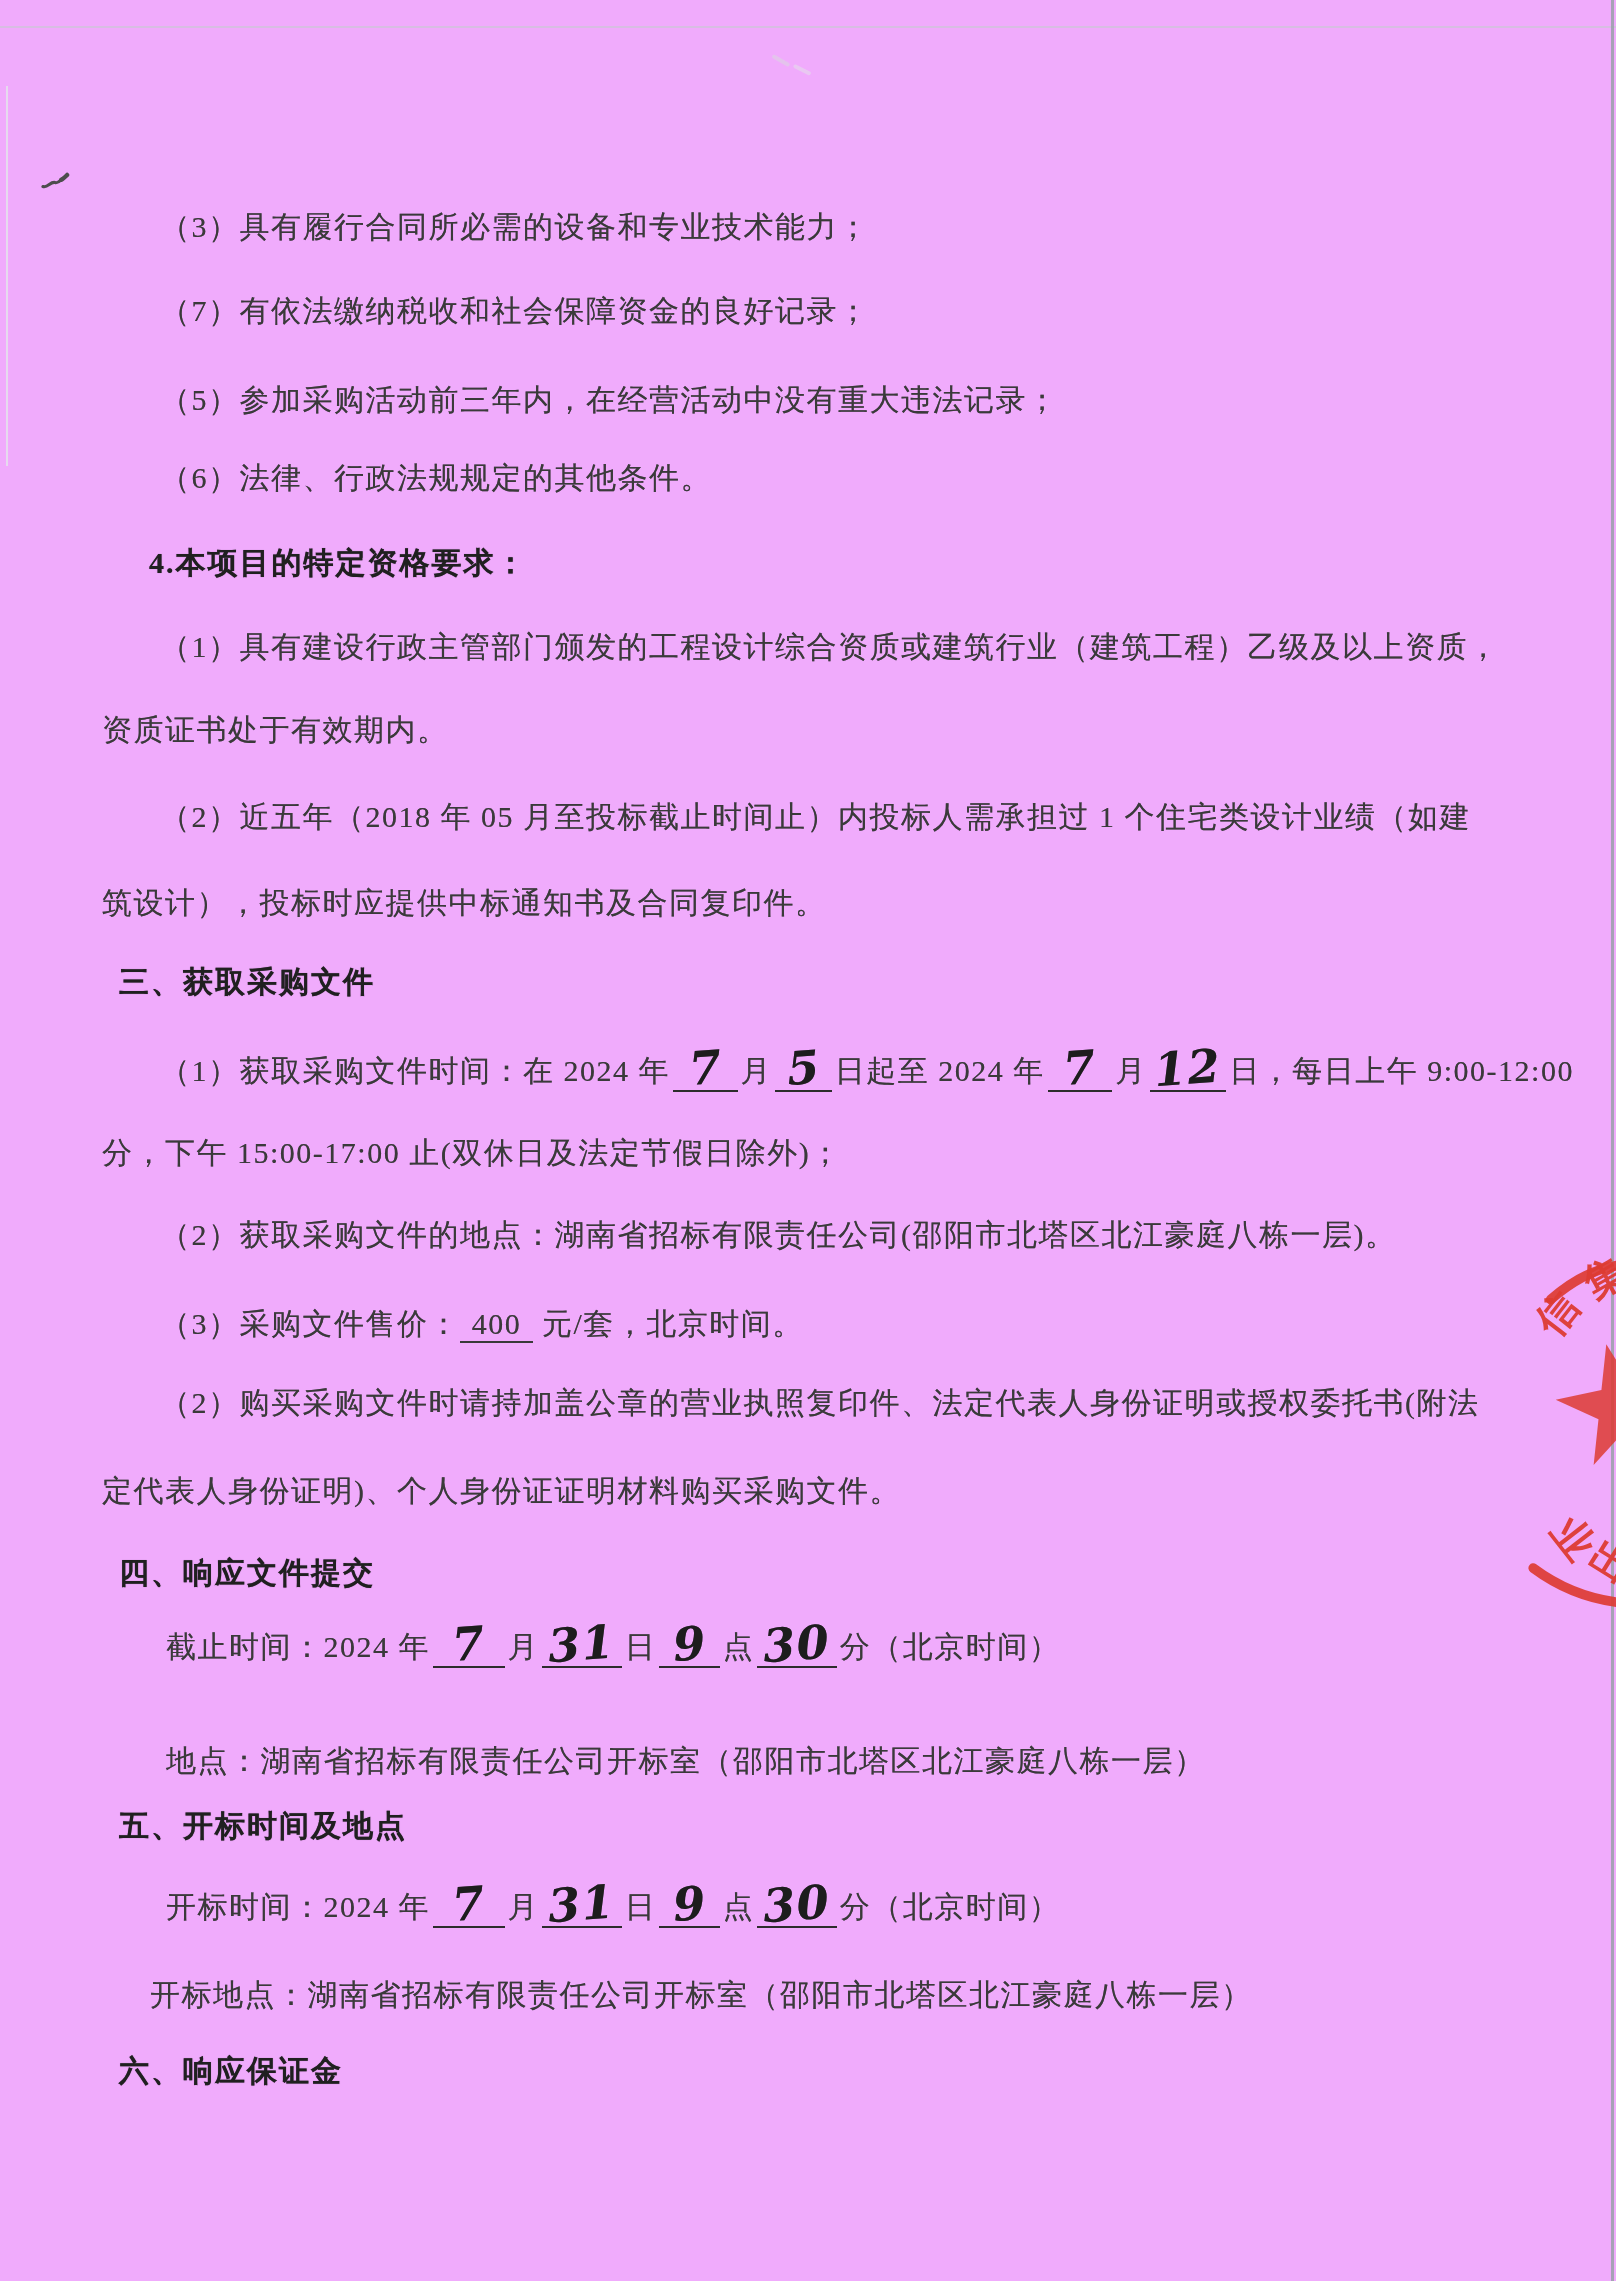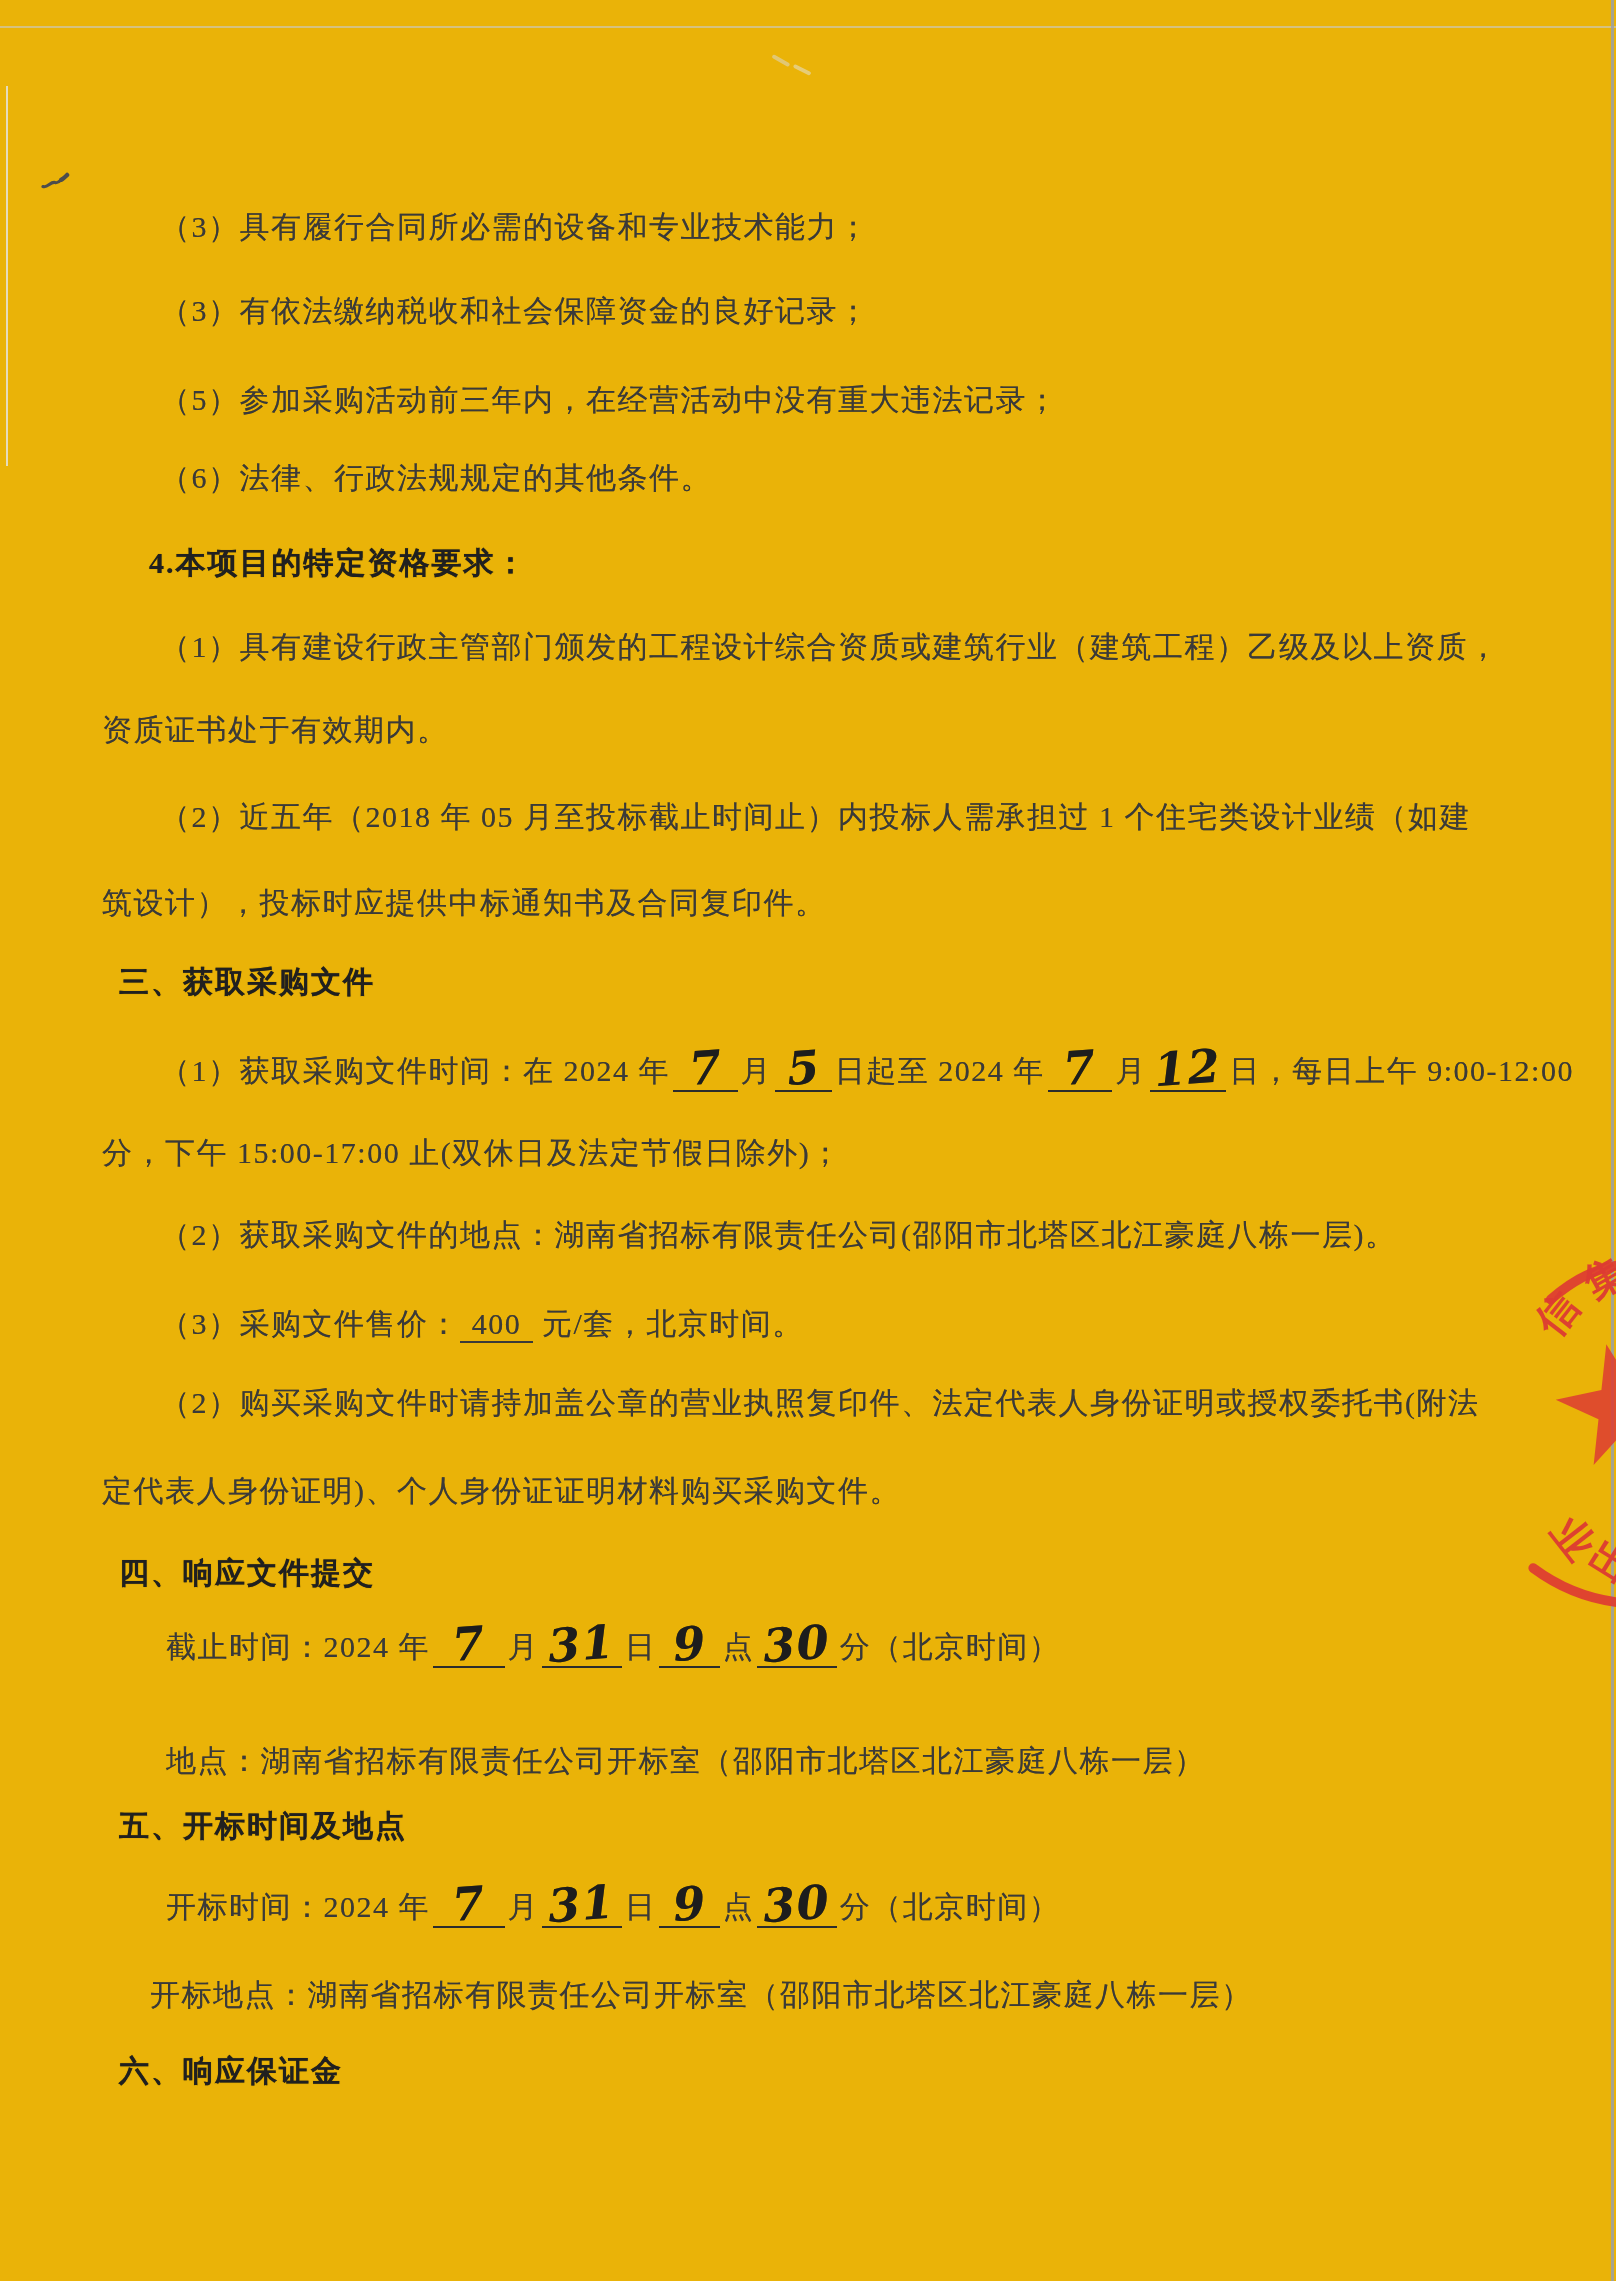--- a/index.html
+++ b/index.html
@@ -1,19 +1,19 @@
 <!DOCTYPE html>
 <html><head>
 <meta charset="utf-8">
 <style>
   html,body{margin:0;padding:0;background:#ffffff;}
   .page{
     position:relative;
     width:1617px;height:2281px;
-    background:#eab308;
+    background:#f0abfc;
     overflow:hidden;
     font-family:"Liberation Serif", serif;
   }
   
   .line{
     position:absolute;
     font-size:30px;
     line-height:39px;
     letter-spacing:1.5px;
     color:#3a3a3a;
@@ -87,21 +87,21 @@
     <path d="M21 10 C23 9 26 6 27 5" stroke="#4d4d4d" stroke-width="4.5" fill="none" stroke-linecap="round"></path>
   </svg>
 
   <svg class="ghost-mark" width="45" height="29" viewBox="0 0 46 30">
     <path d="M4 8 L18 16" stroke="#d9dbde" stroke-width="4" stroke-linecap="round"></path>
     <path d="M26 18 L40 25" stroke="#e3e5e8" stroke-width="4" stroke-linecap="round"></path>
   </svg>
 
   <div>
       <div class="line" style="top: 207px; left: 160px;"><span>（3）具有履行合同所必需的设备和专业技术能力；</span></div>
-      <div class="line" style="top: 291px; left: 160px;"><span>（3）有依法缴纳税收和社会保障资金的良好记录；</span></div>
+      <div class="line" style="top: 291px; left: 160px;"><span>（7）有依法缴纳税收和社会保障资金的良好记录；</span></div>
       <div class="line" style="top: 380px; left: 160px;"><span>（5）参加采购活动前三年内，在经营活动中没有重大违法记录；</span></div>
       <div class="line" style="top: 458px; left: 160px;"><span>（6）法律、行政法规规定的其他条件。</span></div>
       <div class="line bold" style="top: 543px; left: 149px;"><span>4.本项目的特定资格要求：</span></div>
       <div class="line" style="top: 627px; left: 160px;"><span>（1）具有建设行政主管部门颁发的工程设计综合资质或建筑行业（建筑工程）乙级及以上资质，</span></div>
       <div class="line" style="top: 710px; left: 102px;"><span>资质证书处于有效期内。</span></div>
       <div class="line" style="top: 797px; left: 160px;"><span>（2）近五年（2018 年 05 月至投标截止时间止）内投标人需承担过 1 个住宅类设计业绩（如建</span></div>
       <div class="line" style="top: 883px; left: 102px;"><span>筑设计），投标时应提供中标通知书及合同复印件。</span></div>
       <div class="line bold" style="top: 962px; left: 119px;"><span>三、获取采购文件</span></div>
       <div class="line" style="top: 1051px; left: 160px;"><span>（1）获取采购文件时间：在 2024 年</span><span class="blank" style="min-width: 55px;"><span class="hand">7</span></span><span>月</span><span class="blank" style="min-width: 47px;"><span class="hand">5</span></span><span>日起至 2024 年</span><span class="blank" style="min-width: 55px;"><span class="hand">7</span></span><span>月</span><span class="blank" style="min-width: 59px;"><span class="hand">12</span></span><span>日，每日上午 9:00-12:00</span></div>
       <div class="line" style="top: 1133px; left: 102px;"><span>分，下午 15:00-17:00 止(双休日及法定节假日除外)；</span></div>

